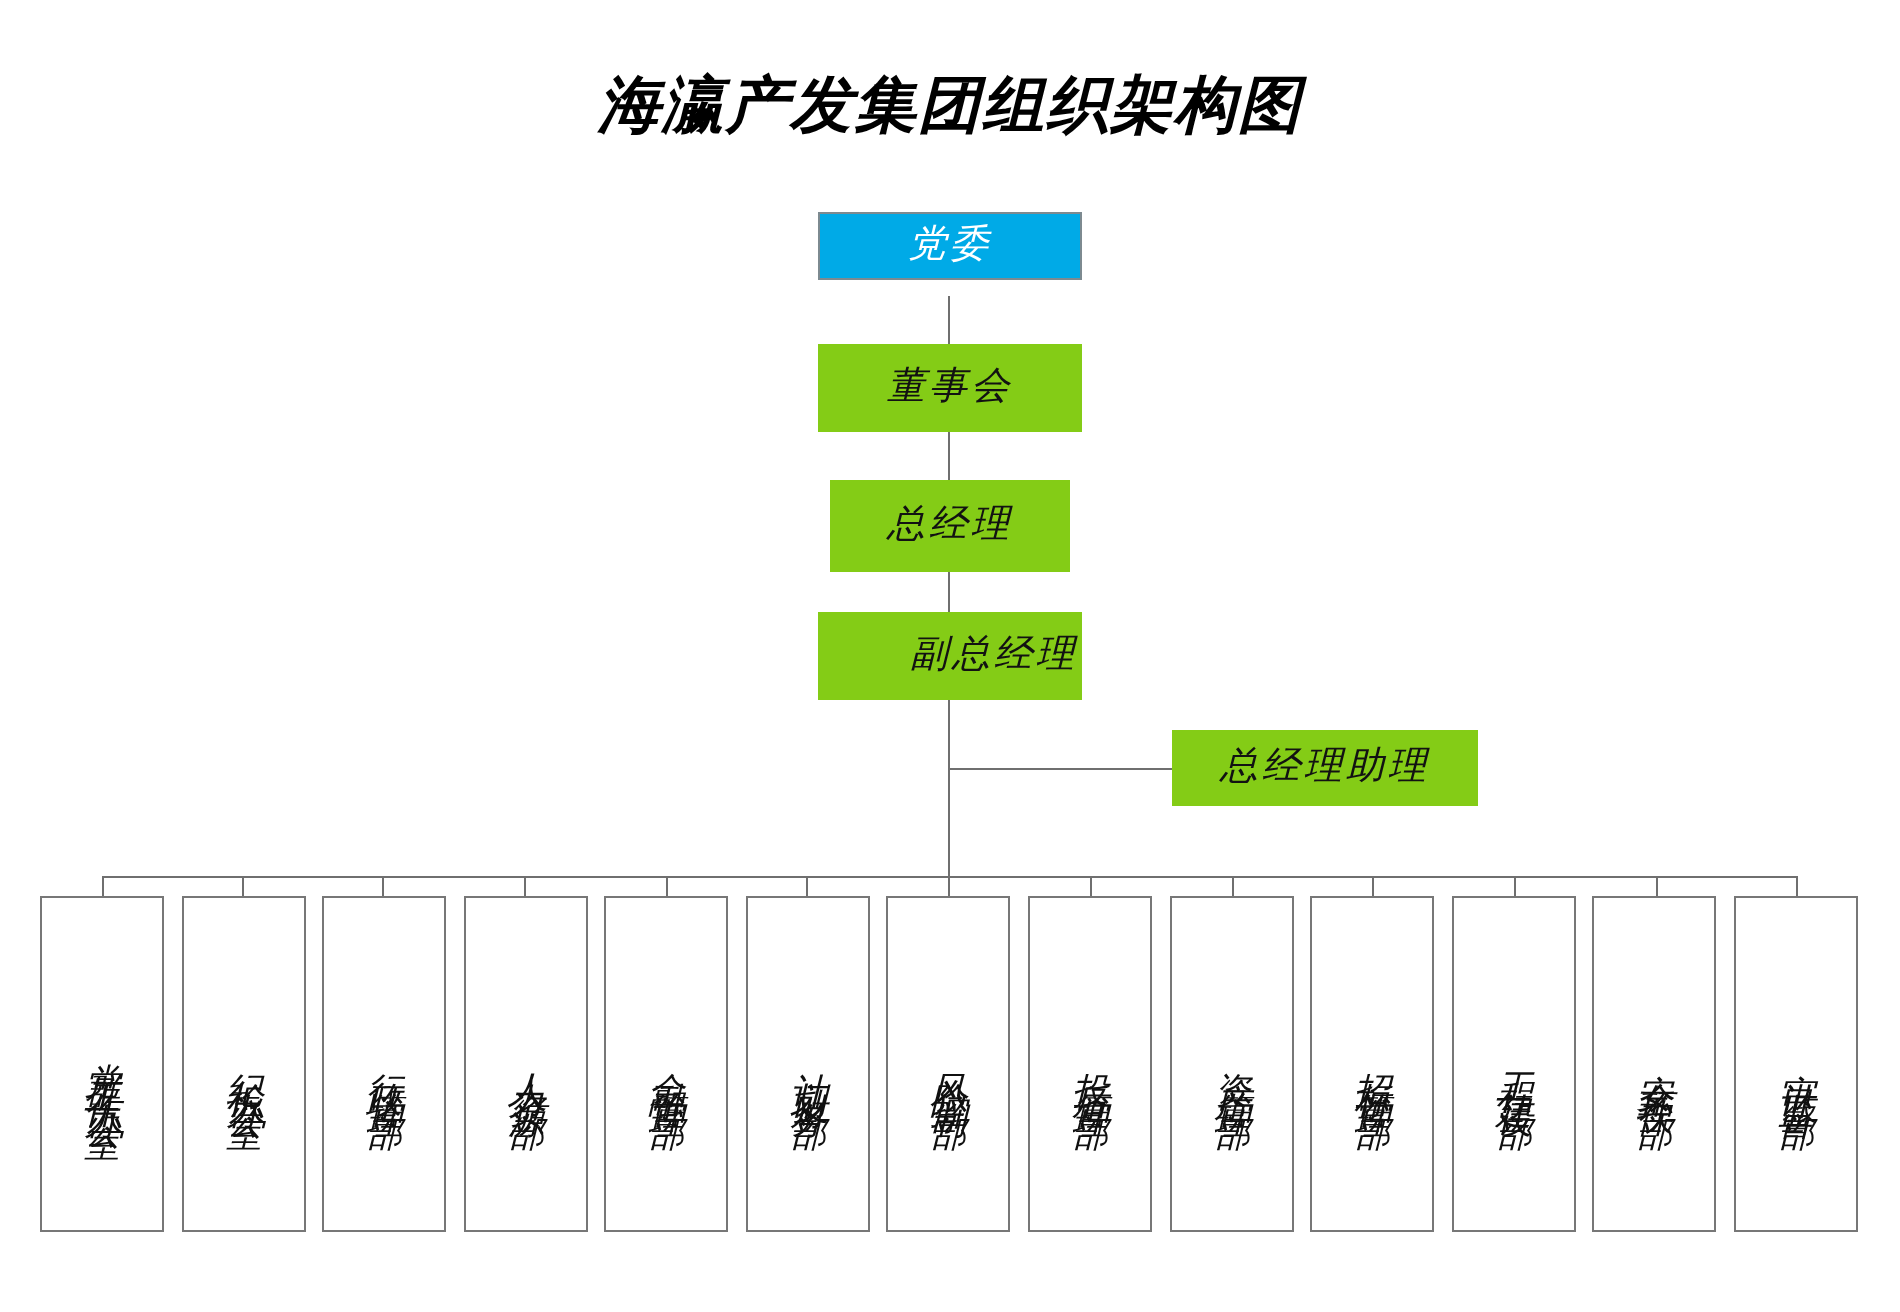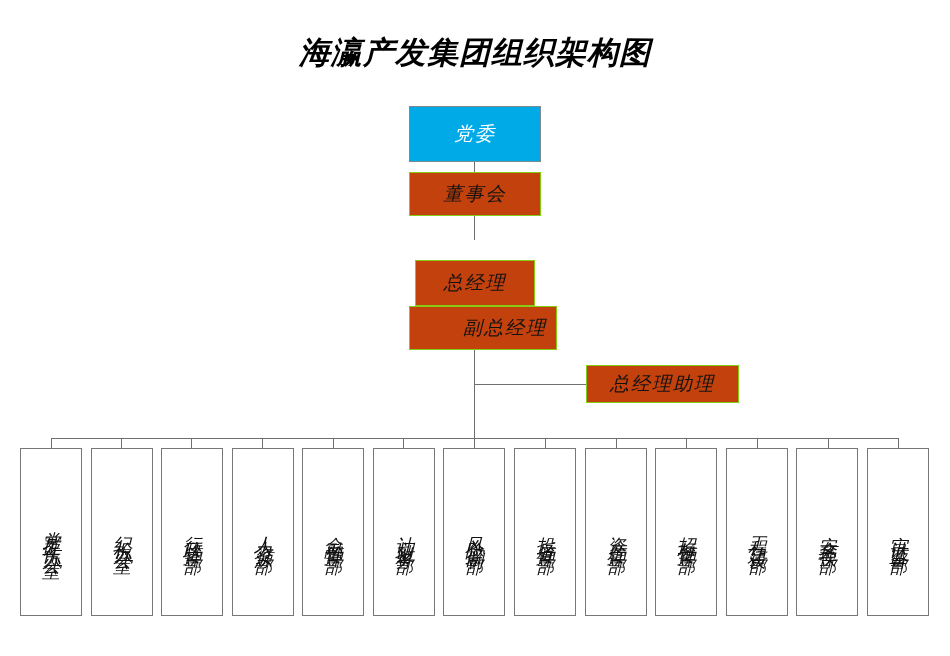--- a/index.html
+++ b/index.html
@@ -34,21 +34,21 @@
     letter-spacing: 1px;
     color: #000000;
     white-space: nowrap;
   }
 
   
   .node {
     position: absolute;
     box-sizing: border-box;
     border: 1px solid #84cc16;
-    background: #c2410c;
+    background: #84cc16;
     display: flex;
     align-items: center;
     justify-content: center;
     text-align: center;
     font-size: 19px;
     letter-spacing: 2px;
     color: #121212;
     line-height: 1.1;
   }
   .node.accent {
@@ -116,27 +116,27 @@
   <div class="vline" style="left:333px; top:438px; height:10px;"></div>
   <div class="vline" style="left:403px; top:438px; height:10px;"></div>
   <div class="vline" style="left:474px; top:438px; height:10px;"></div>
   <div class="vline" style="left:545px; top:438px; height:10px;"></div>
   <div class="vline" style="left:616px; top:438px; height:10px;"></div>
   <div class="vline" style="left:686px; top:438px; height:10px;"></div>
   <div class="vline" style="left:757px; top:438px; height:10px;"></div>
   <div class="vline" style="left:828px; top:438px; height:10px;"></div>
   <div class="vline" style="left:898px; top:438px; height:10px;"></div>
 
-  <div class="node accent" style="left:409px; top:106px; width:132px; height:56px;">党委</div>
+  <div class="node accent" style="left:409px; top:106px; width:132px; height:34px;">党委</div>
 
   <div class="node" style="left:409px; top:172px; width:132px; height:44px;">董事会</div>
 
-  <div class="node" style="left:415px; top:240px; width:120px; height:46px;margin-top:20px;">总经理</div>
+  <div class="node" style="left:415px; top:240px; width:120px; height:46px;">总经理</div>
 
-  <div class="node" style="left:409px; top:306px; width:148px; height:44px;padding-left:44px;">副总经理</div>
+  <div class="node" style="left:409px; top:306px; width:132px; height:44px;padding-left:44px;">副总经理</div>
 
   <div class="node" style="left:586px; top:365px; width:153px; height:38px;">总经理助理</div>
 
   <div class="dept" style="left:20px;  top:448px; width:62px; height:168px;">
     <span class="dept-label">党群工作办公室</span>
   </div>
   <div class="dept" style="left:91px;  top:448px; width:62px; height:168px;">
     <span class="dept-label">纪检办公室</span>
   </div>
   <div class="dept" style="left:161px; top:448px; width:62px; height:168px;">

